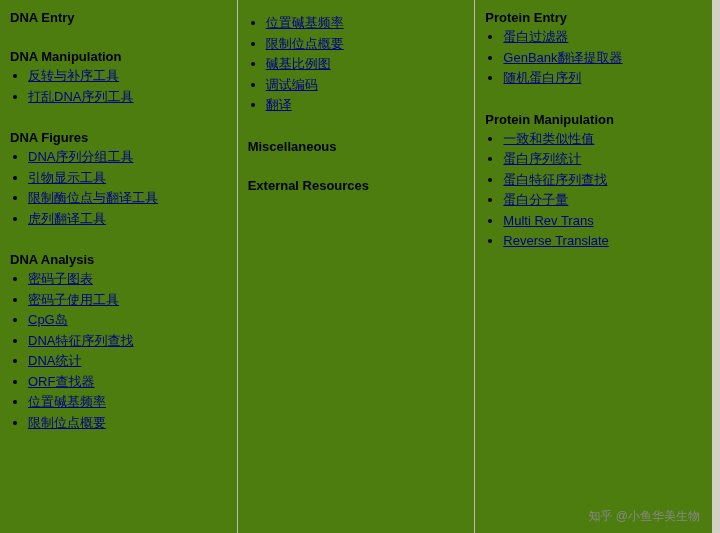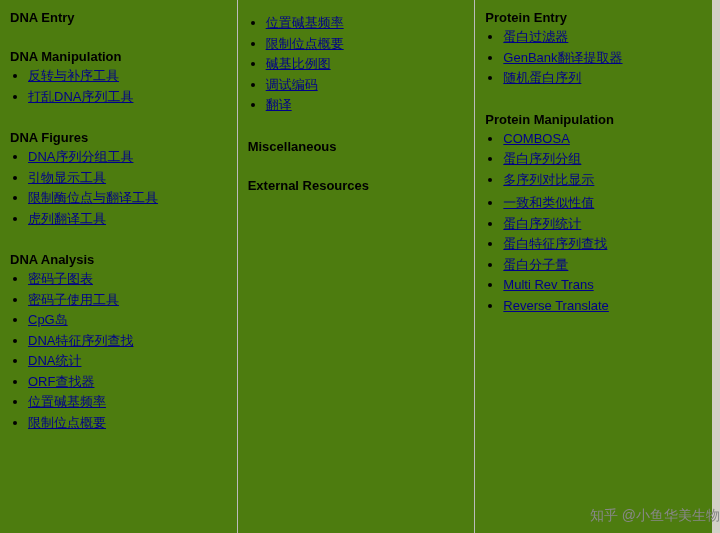--- a/index.html
+++ b/index.html
@@ -47,22 +47,22 @@
       line-height: 1.5;
     }
     a {
       color: #00008b;
       text-decoration: underline;
       cursor: pointer;
     }
     .watermark {
       position: fixed;
       bottom: 8px;
-      right: 0;
-      font-size: 14px;
+      right: 20px;
+      font-size: 12px;
       color: #888;
     }
   </style>
 </head>
 <body>
 
 <div class="main-container">
 <div class="column">
       <div class="section-header">DNA Entry</div>
       <div class="section-header">DNA Manipulation</div>
@@ -103,25 +103,20 @@
     </div>
     <div class="column">
       <div class="section-header">Protein Entry</div>
       <ul>
         <li><a href="#">蛋白过滤器</a></li>
         <li><a href="#">GenBank翻译提取器</a></li>
         <li><a href="#">随机蛋白序列</a></li>
       </ul>
       <div class="section-header">Protein Manipulation</div>
       <ul>
-        <li><a href="#">COMBOSA</a></li>
-        <li><a href="#">蛋白序列分组</a></li>
-        <li><a href="#">多序列对比显示</a></li>
-      </ul>
-      <ul>
         <li><a href="#">一致和类似性值</a></li>
         <li><a href="#">蛋白序列统计</a></li>
         <li><a href="#">蛋白特征序列查找</a></li>
         <li><a href="#">蛋白分子量</a></li>
         <li><a href="#">Multi Rev Trans</a></li>
         <li><a href="#">Reverse Translate</a></li>
       </ul>
     </div>
   </div>
 

